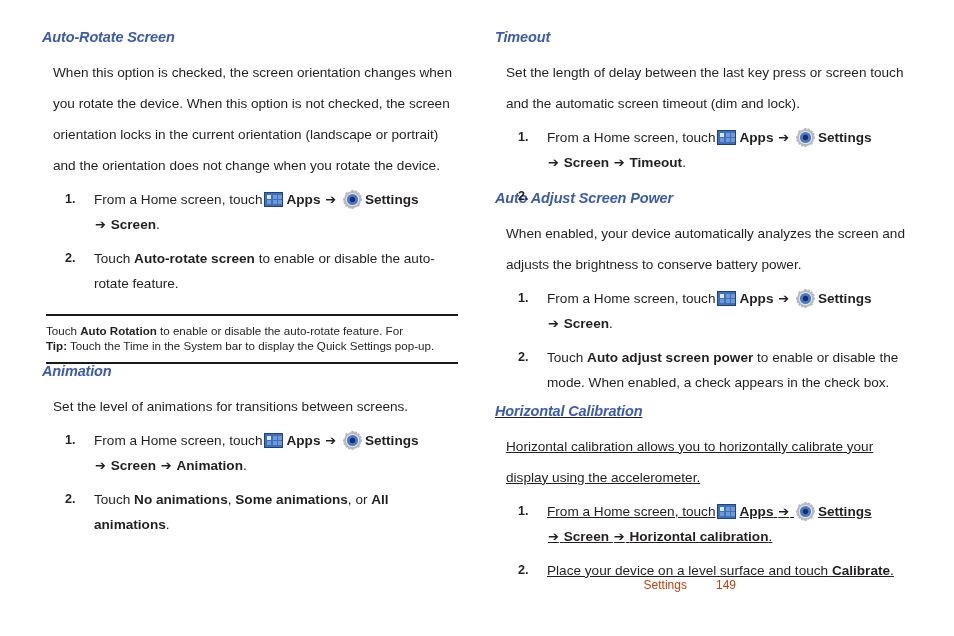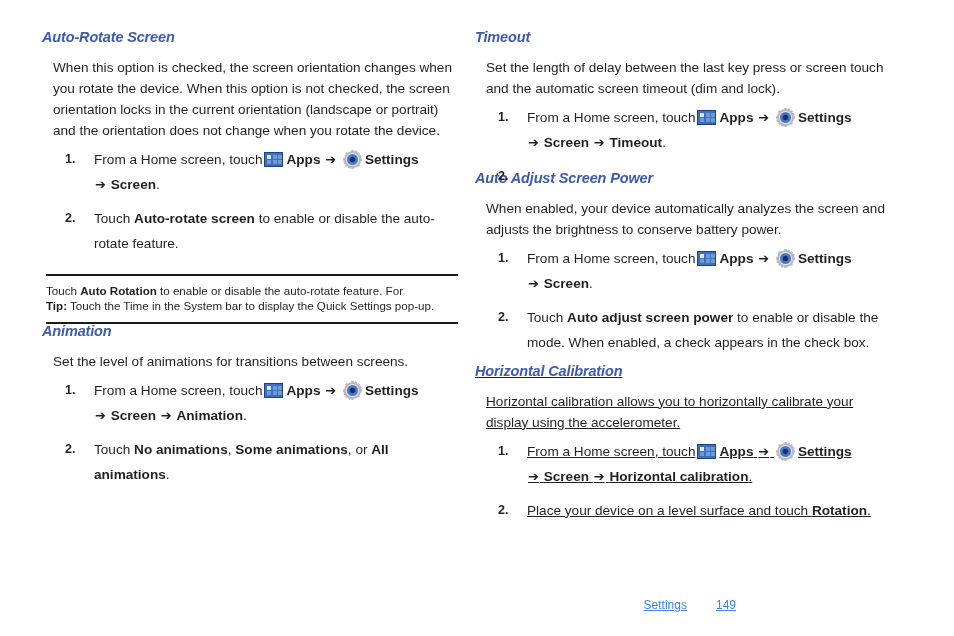--- a/index.html
+++ b/index.html
@@ -21,37 +21,37 @@
     height: 636px;
     box-sizing: border-box;
   }
 
   .col {
     position: absolute;
     top: 30px;
     width: 420px;
   }
   .col-left  { left: 42px; }
-  .col-right { left: 475px; }
+  .col-right { left: 495px; }
 
   h2.section-head {
     font-size: 14.5px;
     font-style: italic;
     font-weight: bold;
     color: #3c5bb0;
     margin: 0 0 11px 0;
     letter-spacing: -0.15px;
     line-height: 1.1;
   }
   .block { margin-bottom: 14px; }
   .block-tight { margin-bottom: 9px; }
 
   p.body {
     font-size: 13.6px;
-    line-height: 21px;
+    line-height: 31px;
     margin: 0 0 6px 0;
     padding-left: 11px;
     color: #231f20;
   }
 
   ol.steps {
     list-style: none;
     margin: 0;
     padding: 0;
   }
@@ -135,25 +135,24 @@
     text-indent: -4px;
   }
   .tip-label { font-weight: bold; }
   .tip-line2, .tip-line3 { padding-left: 21px; text-indent: 0; }
   .ital { font-style: italic; }
 
   
   .footer {
     position: absolute;
     right: 42px;
-    bottom: 24px;
+    bottom: 44px;
     font-size: 12px;
-    color: #3b82f6;
+    color: #c2410c;
     white-space: nowrap;
-    text-decoration: underline;
   }
   .footer .f-label { margin-right: 29px; }
   .footer .f-page  { font-weight: normal; }
 </style>
 </head>
 <body>
 
 <div class="page">
 
   <div class="col col-left">
@@ -303,21 +302,21 @@
                       <rect x="8.3" y="0" width="2.4" height="19" transform="rotate(67.5 9.5 9.5)"></rect>
                     </g>
                     <circle cx="9.5" cy="9.5" r="6.6" fill="#e8e8e8"></circle>
                     <circle cx="9.5" cy="9.5" r="5.6" fill="#4a78c8"></circle>
                     <circle cx="9.5" cy="9.5" r="2.7" fill="#16306e"></circle>
                   </g>
                 </svg></span><b>Settings</b><br><span class="arrow">➔</span> <b>Screen</b> <span class="arrow">➔</span> <b>Horizontal calibration</b><span>.</span></span>
         </li>
         <li>
           <span class="step-num">2.</span>
-          <span class="step-cont"><span>Place your device on a level surface and touch </span><b>Rotation</b><span>.</span></span>
+          <span class="step-cont"><span>Place your device on a level surface and touch </span><b>Calibrate</b><span>.</span></span>
         </li>
       </ol>
     </div>
   </div>
 
   <div class="footer">
     <span class="f-label">Settings</span><span class="f-page">149</span>
   </div>
 
 </div>

